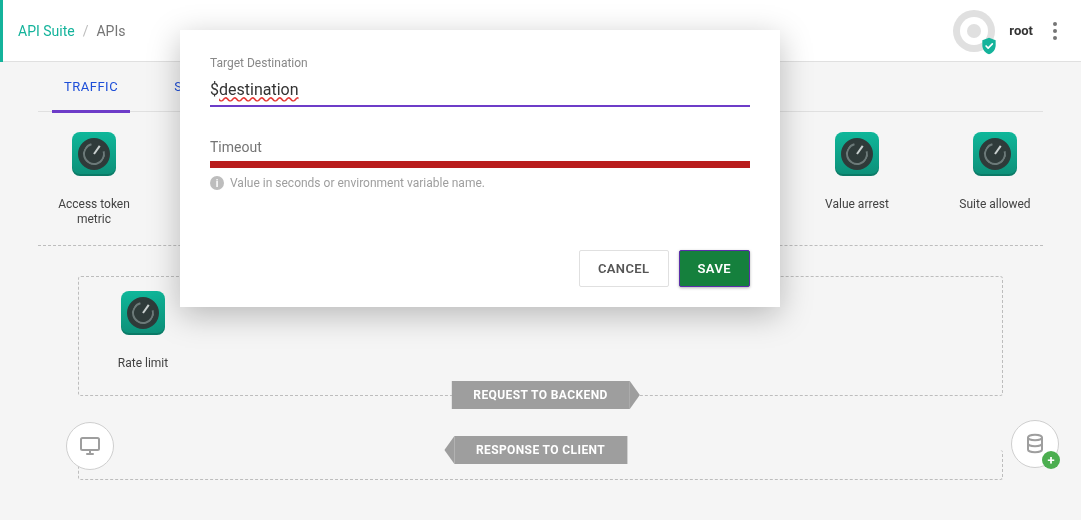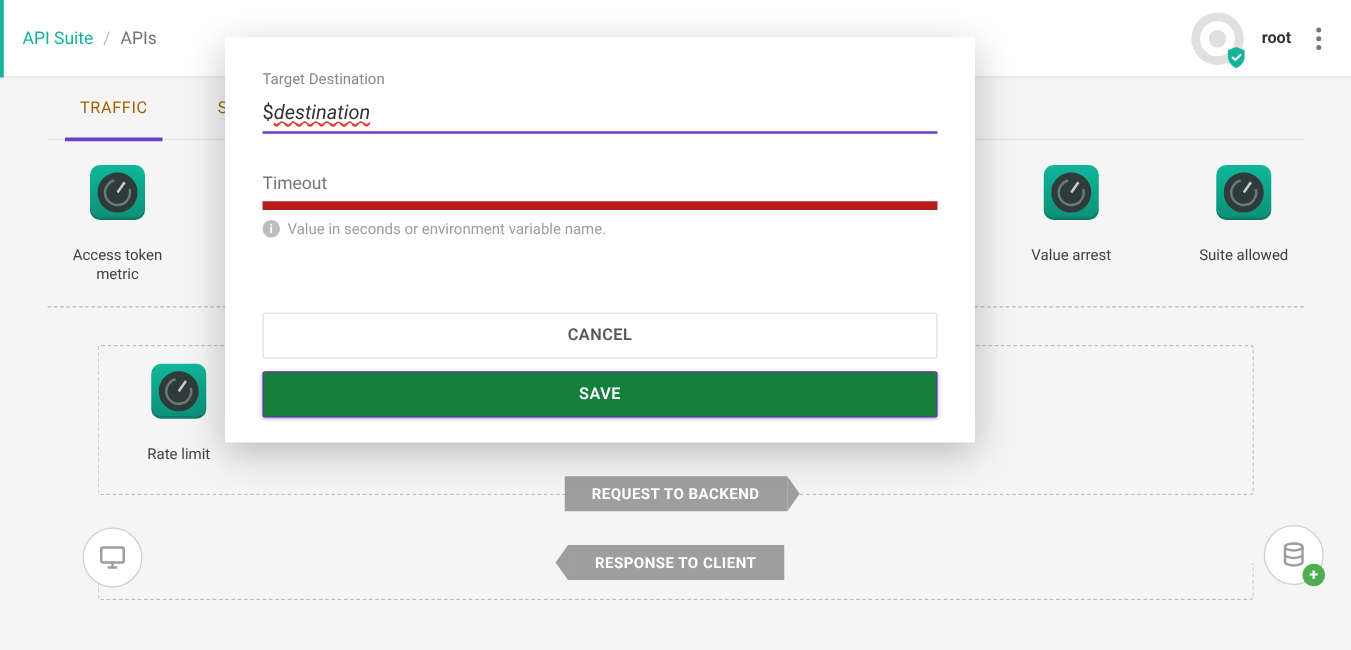--- a/index.html
+++ b/index.html
@@ -19,21 +19,21 @@
   .avatar-dot { width: 14px; height: 14px; border-radius:50%; background:#e0e0e0;}
   .badge-shield { position: absolute; right: -4px; bottom: -4px; width: 20px; height: 20px; }
   .username { font-size: 13px; font-weight: 700; color: #333; }
   .kebab { display:flex; flex-direction:column; gap:3px; padding:6px; cursor:pointer; }
   .kebab span { width:4px; height:4px; background:#757575; border-radius:50%; }
 
   
   .content { position: absolute; top: 62px; left: 0; right: 0; bottom: 0; padding: 0 38px; }
 
   .tabs-row { display: flex; align-items: center; height: 50px; border-bottom: 1px solid #e0e0e0; gap: 40px; padding: 0 18px;}
-  .tab { font-size: 13px; letter-spacing: 0.5px; color: #a16207; padding: 0 8px; height: 50px; display:flex; align-items:center; position:relative; cursor:pointer;}
+  .tab { font-size: 13px; letter-spacing: 0.5px; color: #1d4ed8; padding: 0 8px; height: 50px; display:flex; align-items:center; position:relative; cursor:pointer;}
   .tab.active::after { content:""; position:absolute; left:-4px; right:-4px; bottom:-1px; height:3px; background:#6d3cc8; }
 
   .policy-strip { display:flex; gap: 54px; padding: 20px 6px 18px 6px; border-bottom:1px dashed #bdbdbd; }
   .policy { display:flex; flex-direction:column; align-items:center; gap:21px; min-width: 84px; cursor:pointer;}
   .gauge { width:44px; height:44px; border-radius:8px; background: linear-gradient(180deg,#0fb79a,#0d8f78); display:flex; align-items:center; justify-content:center; box-shadow: inset 0 -2px 0 rgba(0,0,0,.15);}
   .gauge .dial { width:32px; height:32px; border-radius:50%; background:#2f3b3a; position:relative; border:2px solid #2f3b3a;}
   .gauge .dial::before { content:""; position:absolute; inset:3px; border-radius:50%; border:2px solid #6b7978; border-top-color: transparent; transform:rotate(30deg);}
   .gauge .dial::after { content:""; position:absolute; left:50%; top:50%; width:2px; height:10px; background:#c9d0cf; transform-origin: bottom center; transform: translate(-50%,-100%) rotate(35deg);}
   .policy-label { font-size:12px; color:#424242; text-align:center; line-height:1.25; max-width:100px;}
 
@@ -52,25 +52,25 @@
   .plus-badge { position:absolute; right:-2px; bottom:-2px; width:18px; height:18px; border-radius:50%; background:#4cae50; color:#fff; display:flex; align-items:center; justify-content:center; font-size:13px; font-weight:700;}
 
   
   .modal-backdrop { position:absolute; inset:0; background:rgba(255,255,255,0); }
   .modal { position:absolute; top:30px; left:180px; width:600px; background:#fff; box-shadow: 0 8px 30px rgba(0,0,0,.25); padding: 26px 30px 20px 30px; }
   .modal h2 { font-size:18px; font-weight:400; color:#333; margin-bottom: 36px; }
   .field { margin-bottom: 28px; }
   .field-label { font-size:12px; color:#888; margin-bottom:6px; display:block;}
   .text-input { width:100%; border:none; border-bottom:2px solid #6d3cc8; font-size:16px; color:#333; padding: 4px 0 6px 0; outline:none; background:transparent;}
   .text-input.plain { border-bottom:7px solid #b91c1c; font-size:14px;}
-  .spell-err { text-decoration: underline wavy #e53935; text-decoration-skip-ink: none; font-style: italic; }
+  .spell-err { text-decoration: underline wavy #e53935; text-decoration-skip-ink: none; }
   .helper { display:flex; align-items:center; gap:6px; font-size:12px; color:#9e9e9e; margin-top:8px;}
   .info-icon { width:14px; height:14px; border-radius:50%; background:#bdbdbd; color:#fff; display:inline-flex; align-items:center; justify-content:center; font-size:10px; font-weight:700;}
 
-  .modal-actions { display:flex; justify-content:flex-end; gap:10px; margin-top: 60px; flex-direction: column;}
+  .modal-actions { display:flex; justify-content:flex-end; gap:10px; margin-top: 60px;}
   .btn { font-size:13px; font-weight:600; letter-spacing:.4px; padding: 10px 18px; border-radius:2px; cursor:pointer; border:1px solid transparent;}
   .btn-cancel { background:#fff; color:#555; border:1px solid #e0e0e0;}
   .btn-save { background:#15803d; color:#fff; box-shadow: 0 1px 3px rgba(0,0,0,.3); border-color:#5a2ea9;}
 </style>
 </head>
 <body>
 
 <div class="left-stripe"></div>
 
 <div class="topbar">

